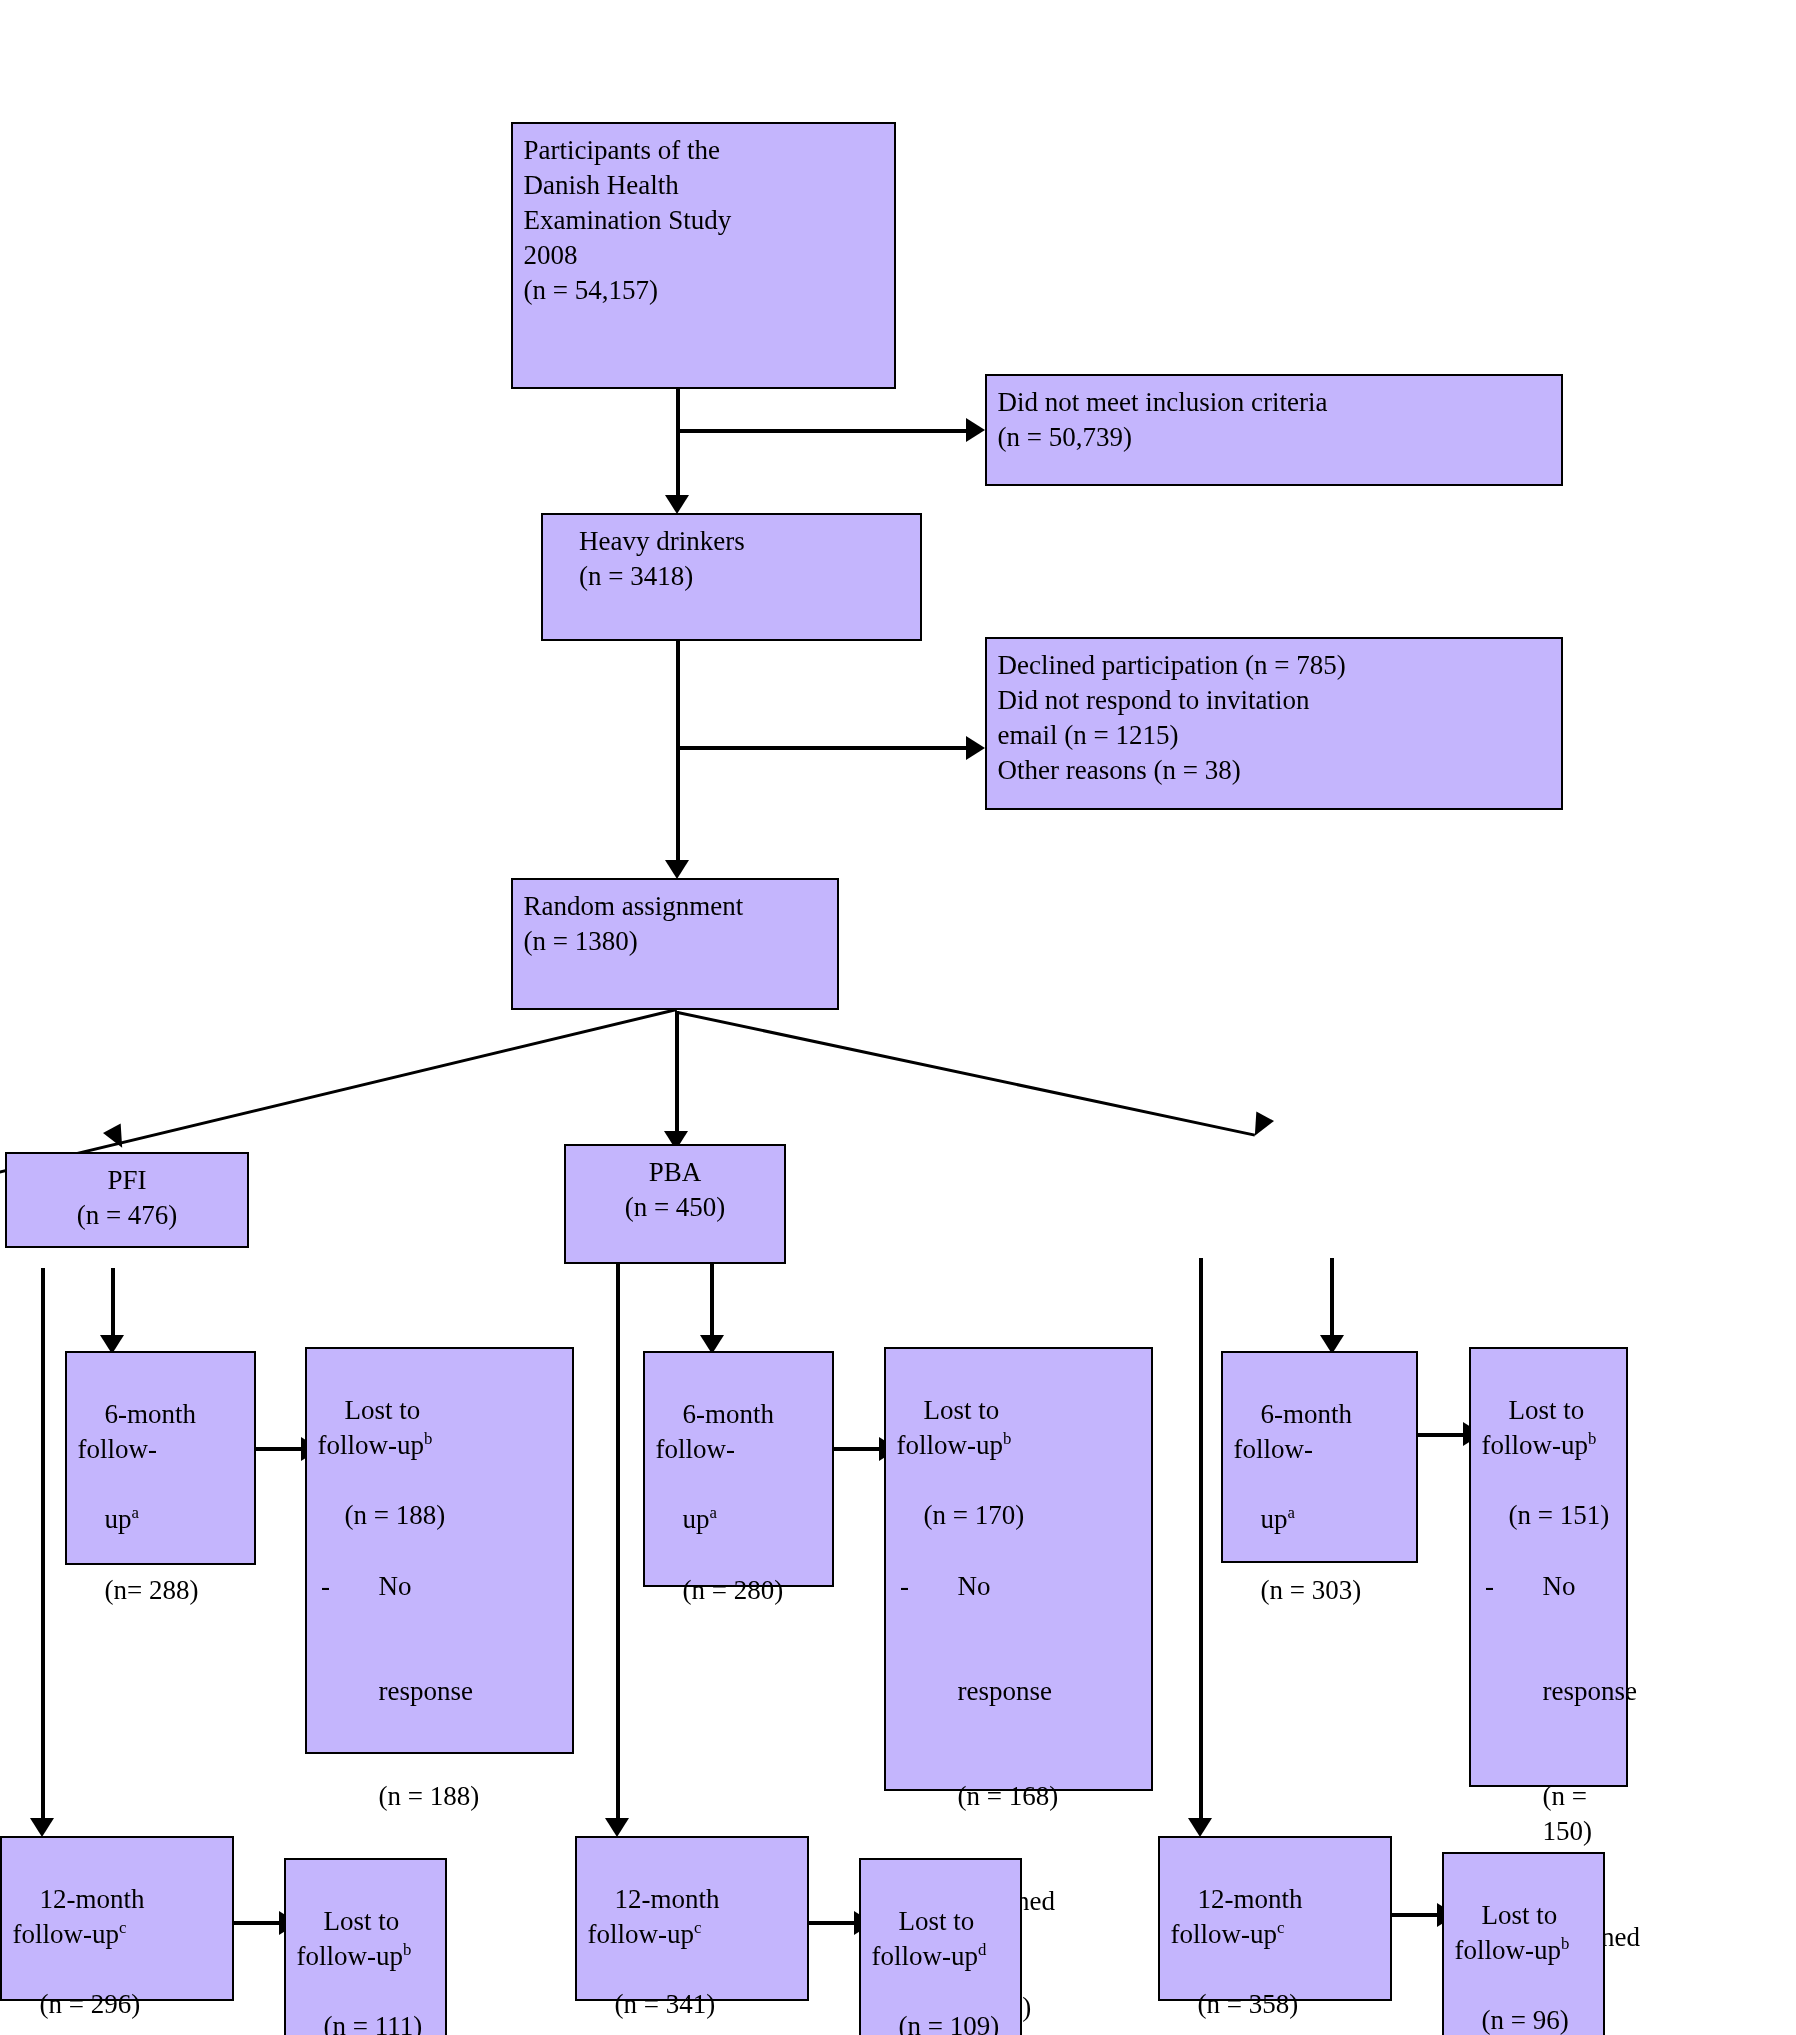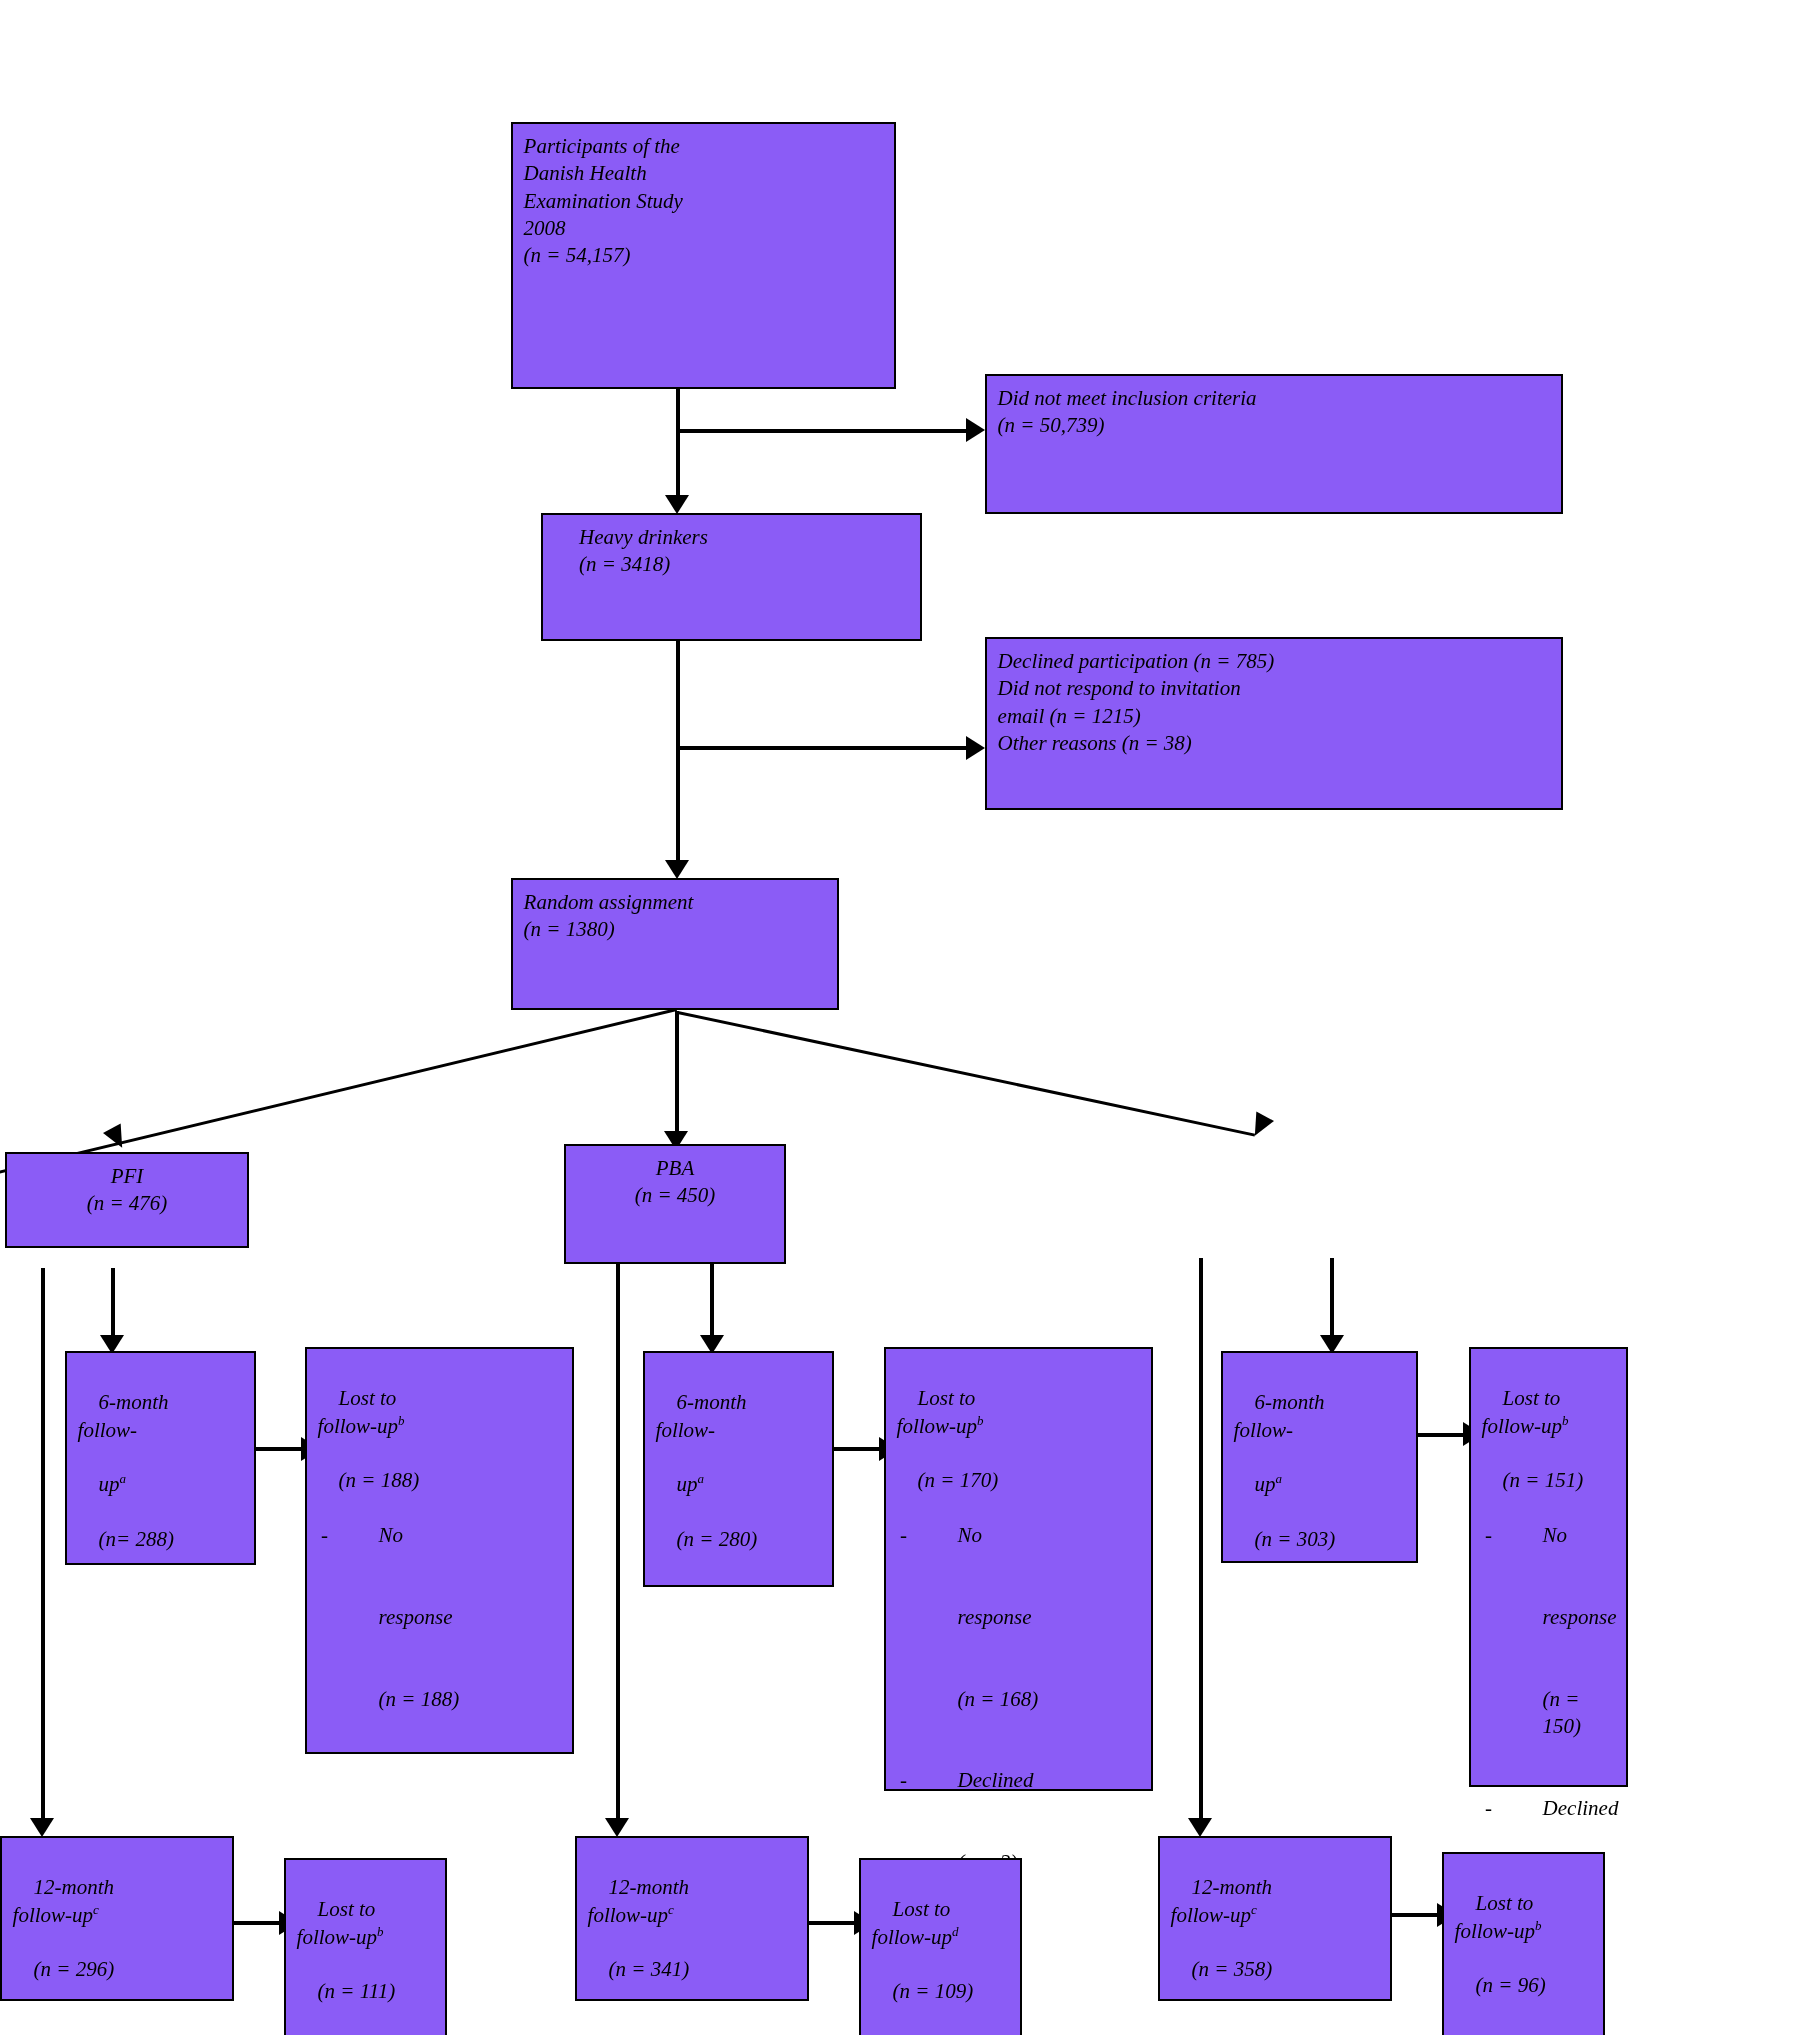--- a/index.html
+++ b/index.html
@@ -9,27 +9,26 @@
     height:2316px;
     background:#ffffff;
     font-family:"Liberation Serif","DejaVu Serif",serif;
     color:#000000;
     overflow:hidden;
   }
   .box{
     position:absolute;
     box-sizing:border-box;
     border:2px solid #000000;
-    background:#8b5cf6;
-    font-size:21px;
+    background:#c4b5fd;
+    font-size:27px;
     line-height:1.30;
     padding:9px 10.6px 4.9px 10.6px;
     white-space:pre-wrap;
     z-index:3;
-    font-style:italic;
   }
   .box.center{ text-align:center; }
   .box .sup{
     font-size:0.62em;
     vertical-align:super;
     line-height:0;
   }
   .bullet{
     display:block;
     position:relative;
@@ -83,21 +82,21 @@
 <body>
 
 <div id="stage">
 
   <div class="box" style="left:511px; top:122px; width:385px; height:267px;">Participants of the
 Danish Health
 Examination Study
 2008
 (n = 54,157)</div>
 
-  <div class="box" style="left:985px; top:374px; width:578px; height:140px;">Did not meet inclusion criteria
+  <div class="box" style="left:985px; top:374px; width:578px; height:112px;">Did not meet inclusion criteria
 (n = 50,739)</div>
 
   <div class="vline" style="left:676px; top:389px; height:108px;"></div>
   <div class="hline" style="left:676px; top:429px; width:293px;"></div>
   <div class="arrowhead-right" style="left:966px; top:418px;"></div>
   <div class="arrowhead-down" style="left:665px; top:495px;"></div>
 
   <div class="box" style="left:541px; top:513px; width:381px; height:128px;padding-left:36px;">Heavy drinkers
 (n = 3418)</div>
 

